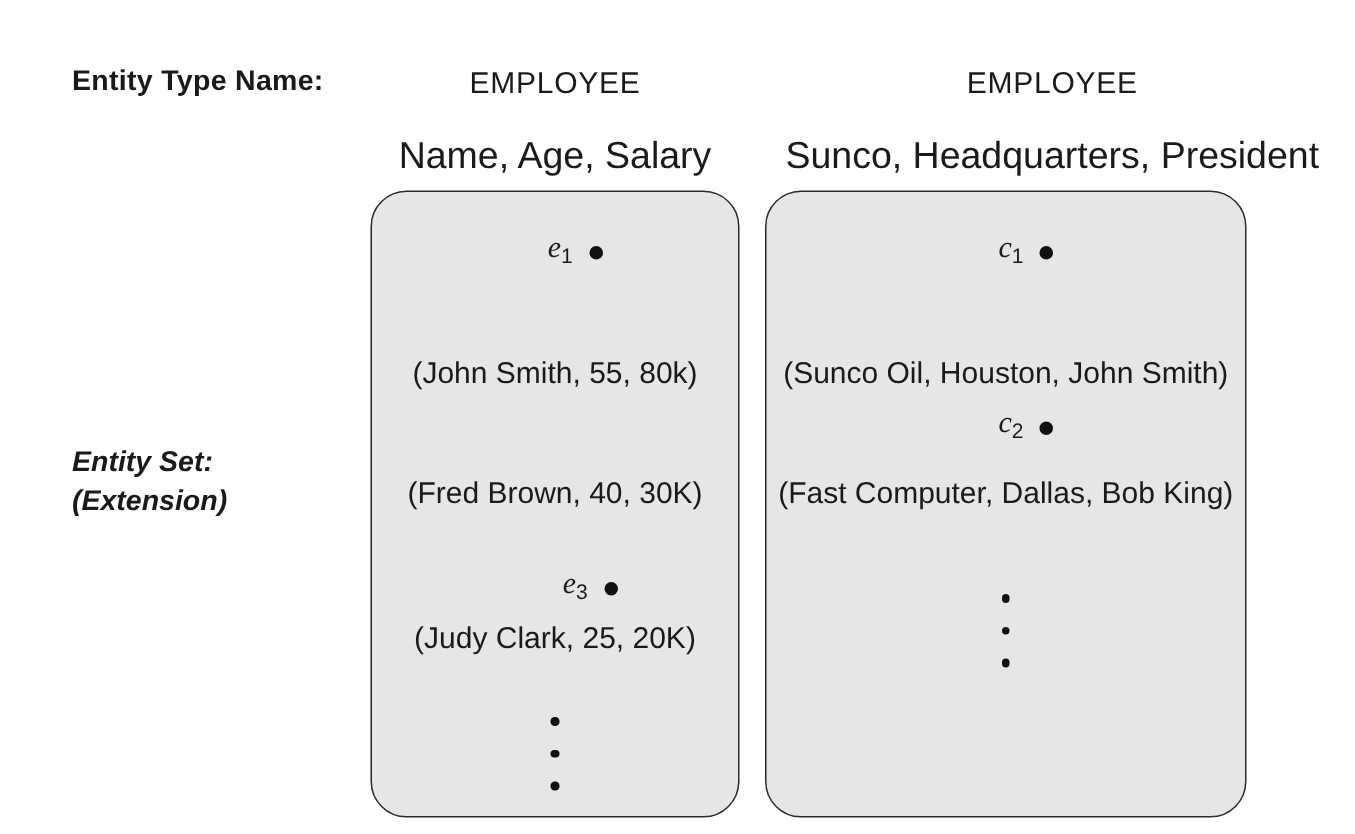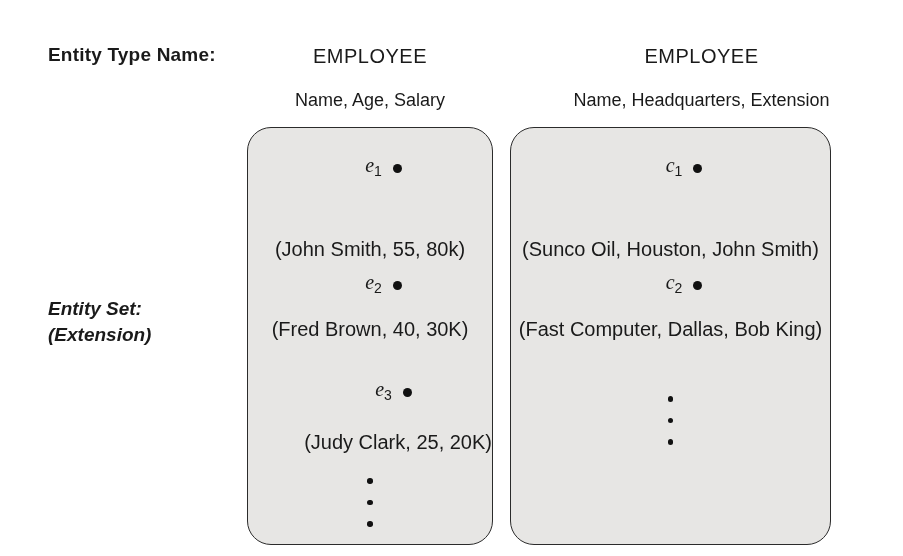--- a/index.html
+++ b/index.html
@@ -26,21 +26,21 @@
   .side-label{
     position:absolute;left:48px;top:296px;
     font-size:19px;font-weight:bold;line-height:26px;font-style:italic;
   }
   .col-title{
     position:absolute;top:45px;text-align:center;
     font-size:20px;letter-spacing:.5px;
   }
   .col-attrs{
     position:absolute;top:90px;text-align:center;
-    font-size:18px;
+    font-size:25px;
   }
   .t-left{left:237px;width:266px;}
   .t-right{left:510px;width:383px;}
 
   .entity-box{
     position:absolute;top:127px;height:418px;
     background:var(--box-fill);
     border:1.6px solid var(--box-border);
     border-radius:24px;
   }
@@ -69,57 +69,51 @@
     position:absolute;left:0;width:100%;
     display:flex;flex-direction:column;align-items:center;gap:16px;
   }
   .vdots .dot{
     width:5.5px;height:5.5px;border-radius:50%;background:#111;
   }
 
   
   .r1{top:26px;}  .r2{top:78px;margin-top:32px;}
   .r3{top:143px;} .r4{top:190px;}
-  .r5{top:250px;padding-left:20px;} .r6{top:303px;text-align:right;}
+  .r5{top:250px;padding-left:20px;} .r6{top:287px;}
   .dots-left{top:350px;}
   .dots-right{top:268px;}
 </style>
 </head>
 <body>
 
 <div class="stage">
 
   <div class="hdr-label">Entity Type Name:</div>
 
   <div class="side-label">
     <div>Entity Set:</div>
     <div>(Extension)</div>
   </div>
 
   <div class="col-title t-left">EMPLOYEE</div>
   <div class="col-title t-right">EMPLOYEE</div>
 
   <div class="col-attrs t-left">Name, Age, Salary</div>
-  <div class="col-attrs t-right">Name, Headquarters, Extension</div>
+  <div class="col-attrs t-right">Sunco, Headquarters, President</div>
 
   <div class="entity-box box-left">
     <div class="row r1">
       <span class="entity-id">
         <span><span class="id-letter">e</span><sub>1</sub></span>
         <span class="marker-dot"></span>
       </span>
     </div>
     <div class="row r2">(John Smith, 55, 80k)</div>
 
-    <div class="row r3">
-      <span class="entity-id">
-        <span><span class="id-letter">e</span><sub>2</sub></span>
-        <span class="marker-dot"></span>
-      </span>
-    </div>
     <div class="row r4">(Fred Brown, 40, 30K)</div>
 
     <div class="row r5">
       <span class="entity-id">
         <span><span class="id-letter">e</span><sub>3</sub></span>
         <span class="marker-dot"></span>
       </span>
     </div>
     <div class="row r6">(Judy Clark, 25, 20K)</div>
 

